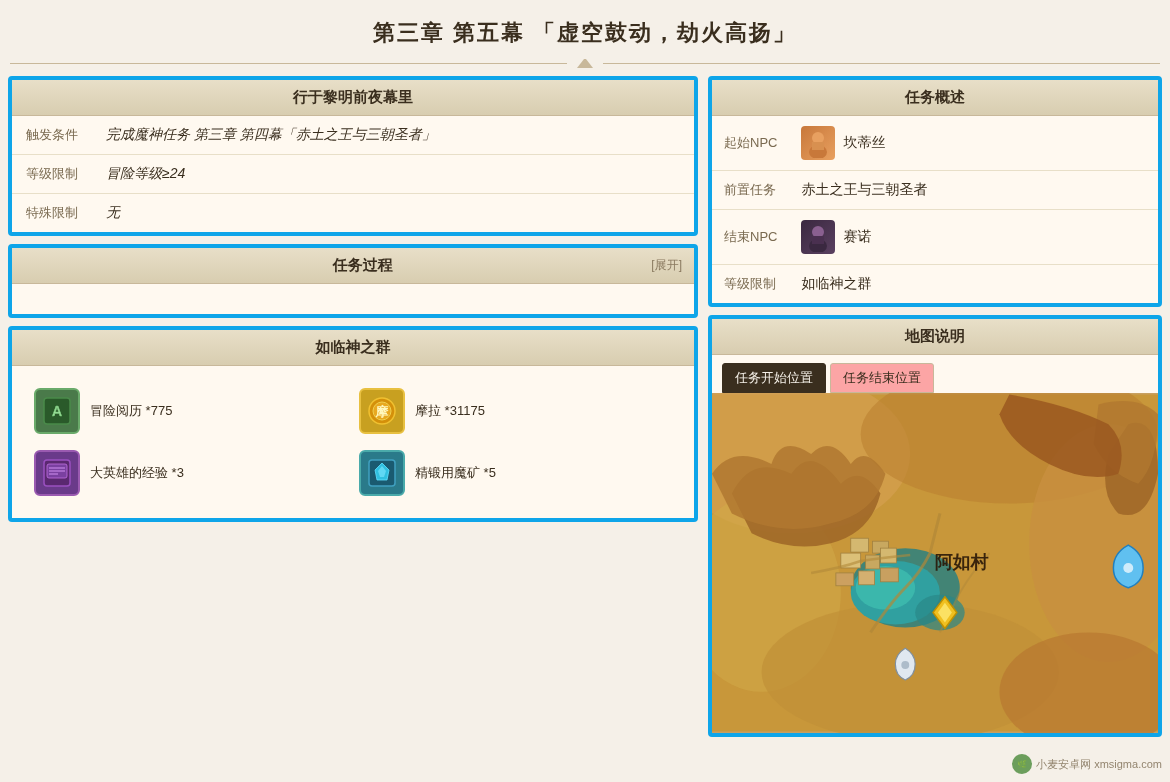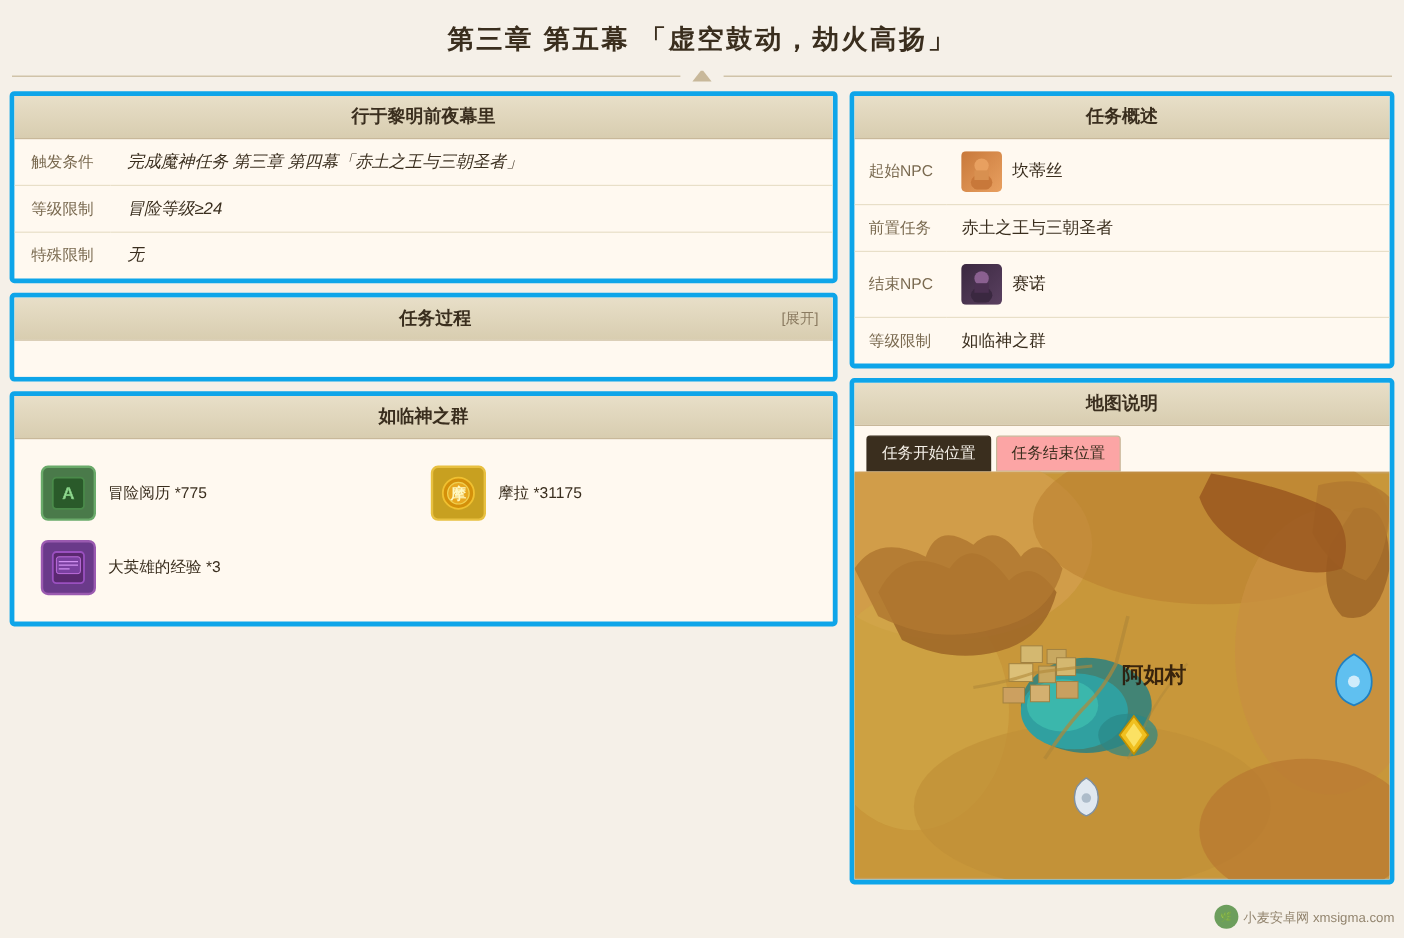--- a/index.html
+++ b/index.html
@@ -359,20 +359,30 @@
               <rect x="2" y="2" width="26" height="26" rx="3" fill="#5a2870" stroke="#9a50c0" stroke-width="1.5"></rect>
               <rect x="5" y="6" width="20" height="14" rx="2" fill="#7a40a0" stroke="#c070e0" stroke-width="0.8"></rect>
               <line x1="7" y1="10" x2="23" y2="10" stroke="#d090f0" stroke-width="1"></line>
               <line x1="7" y1="13" x2="23" y2="13" stroke="#d090f0" stroke-width="1"></line>
               <line x1="7" y1="16" x2="16" y2="16" stroke="#d090f0" stroke-width="1"></line>
             </svg>
           </div>
           <span class="reward-label">大英雄的经验 *3</span>
         </div>
 
+        <div class="reward-item">
+          <div class="reward-icon teal">
+            <svg width="30" height="30" viewBox="0 0 30 30">
+              <rect x="2" y="2" width="26" height="26" rx="3" fill="#1a5a70" stroke="#40a0c0" stroke-width="1.5"></rect>
+              <polygon points="15,5 22,12 20,22 10,22 8,12" fill="#30c0e0" stroke="#60e0ff" stroke-width="0.8"></polygon>
+              <polygon points="15,8 19,13 17,19 13,19 11,13" fill="#80e8ff" opacity="0.6"></polygon>
+            </svg>
+          </div>
+          <span class="reward-label">精锻用魔矿 *5</span>
+        </div>
 
       </div>
     </div>
 
   </div>
 
   <div class="right-panel">
 
     <div class="card">
       <div class="card-header">任务概述</div>

